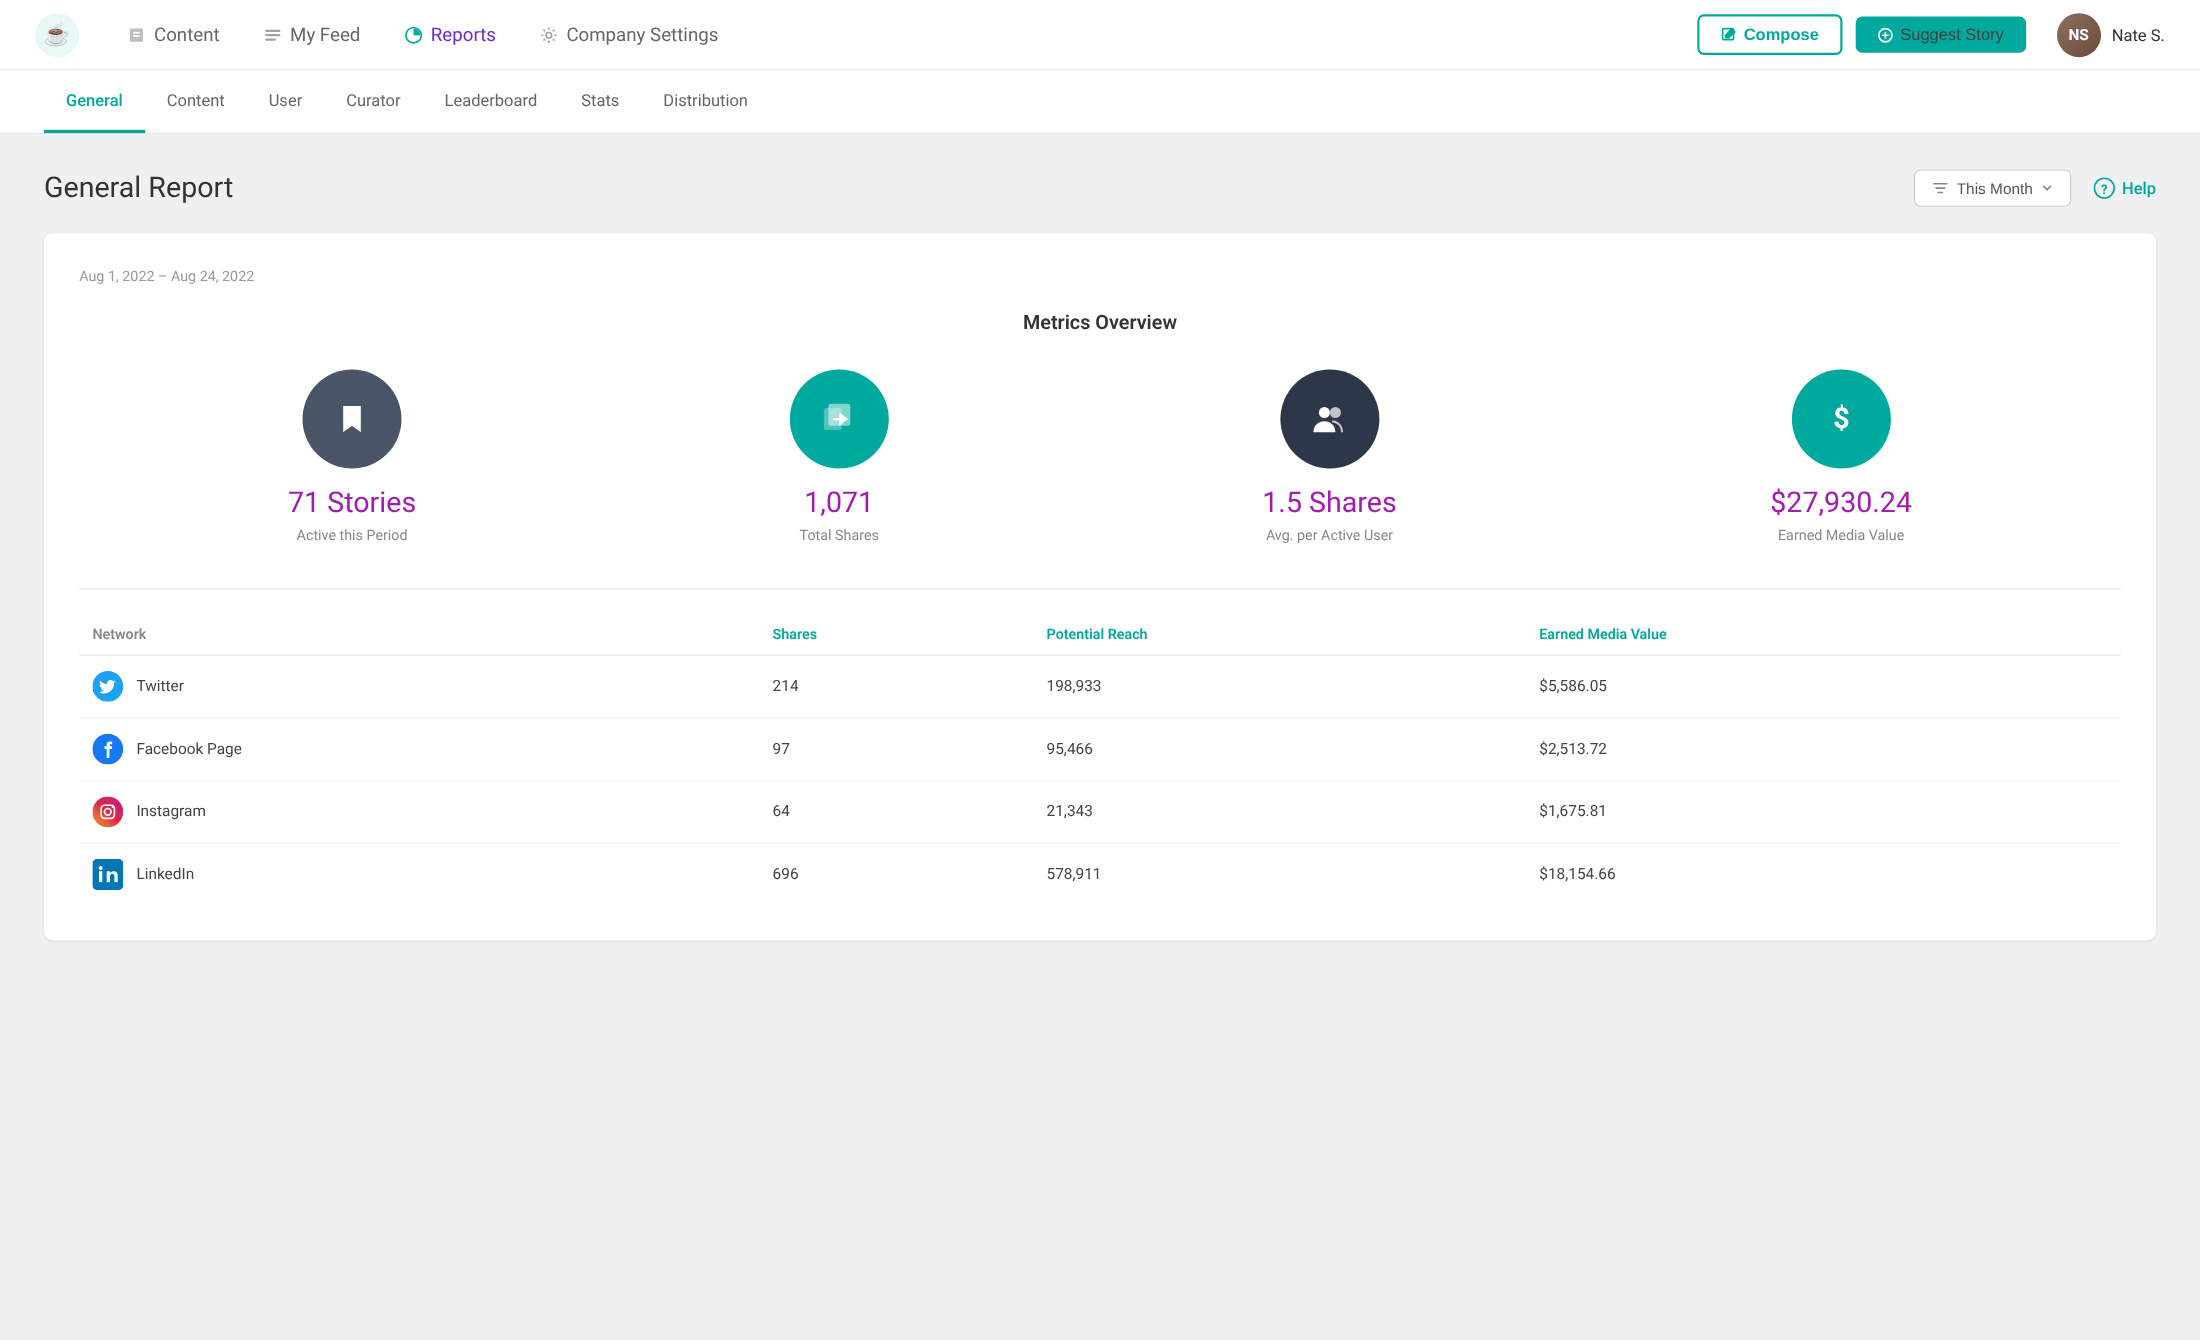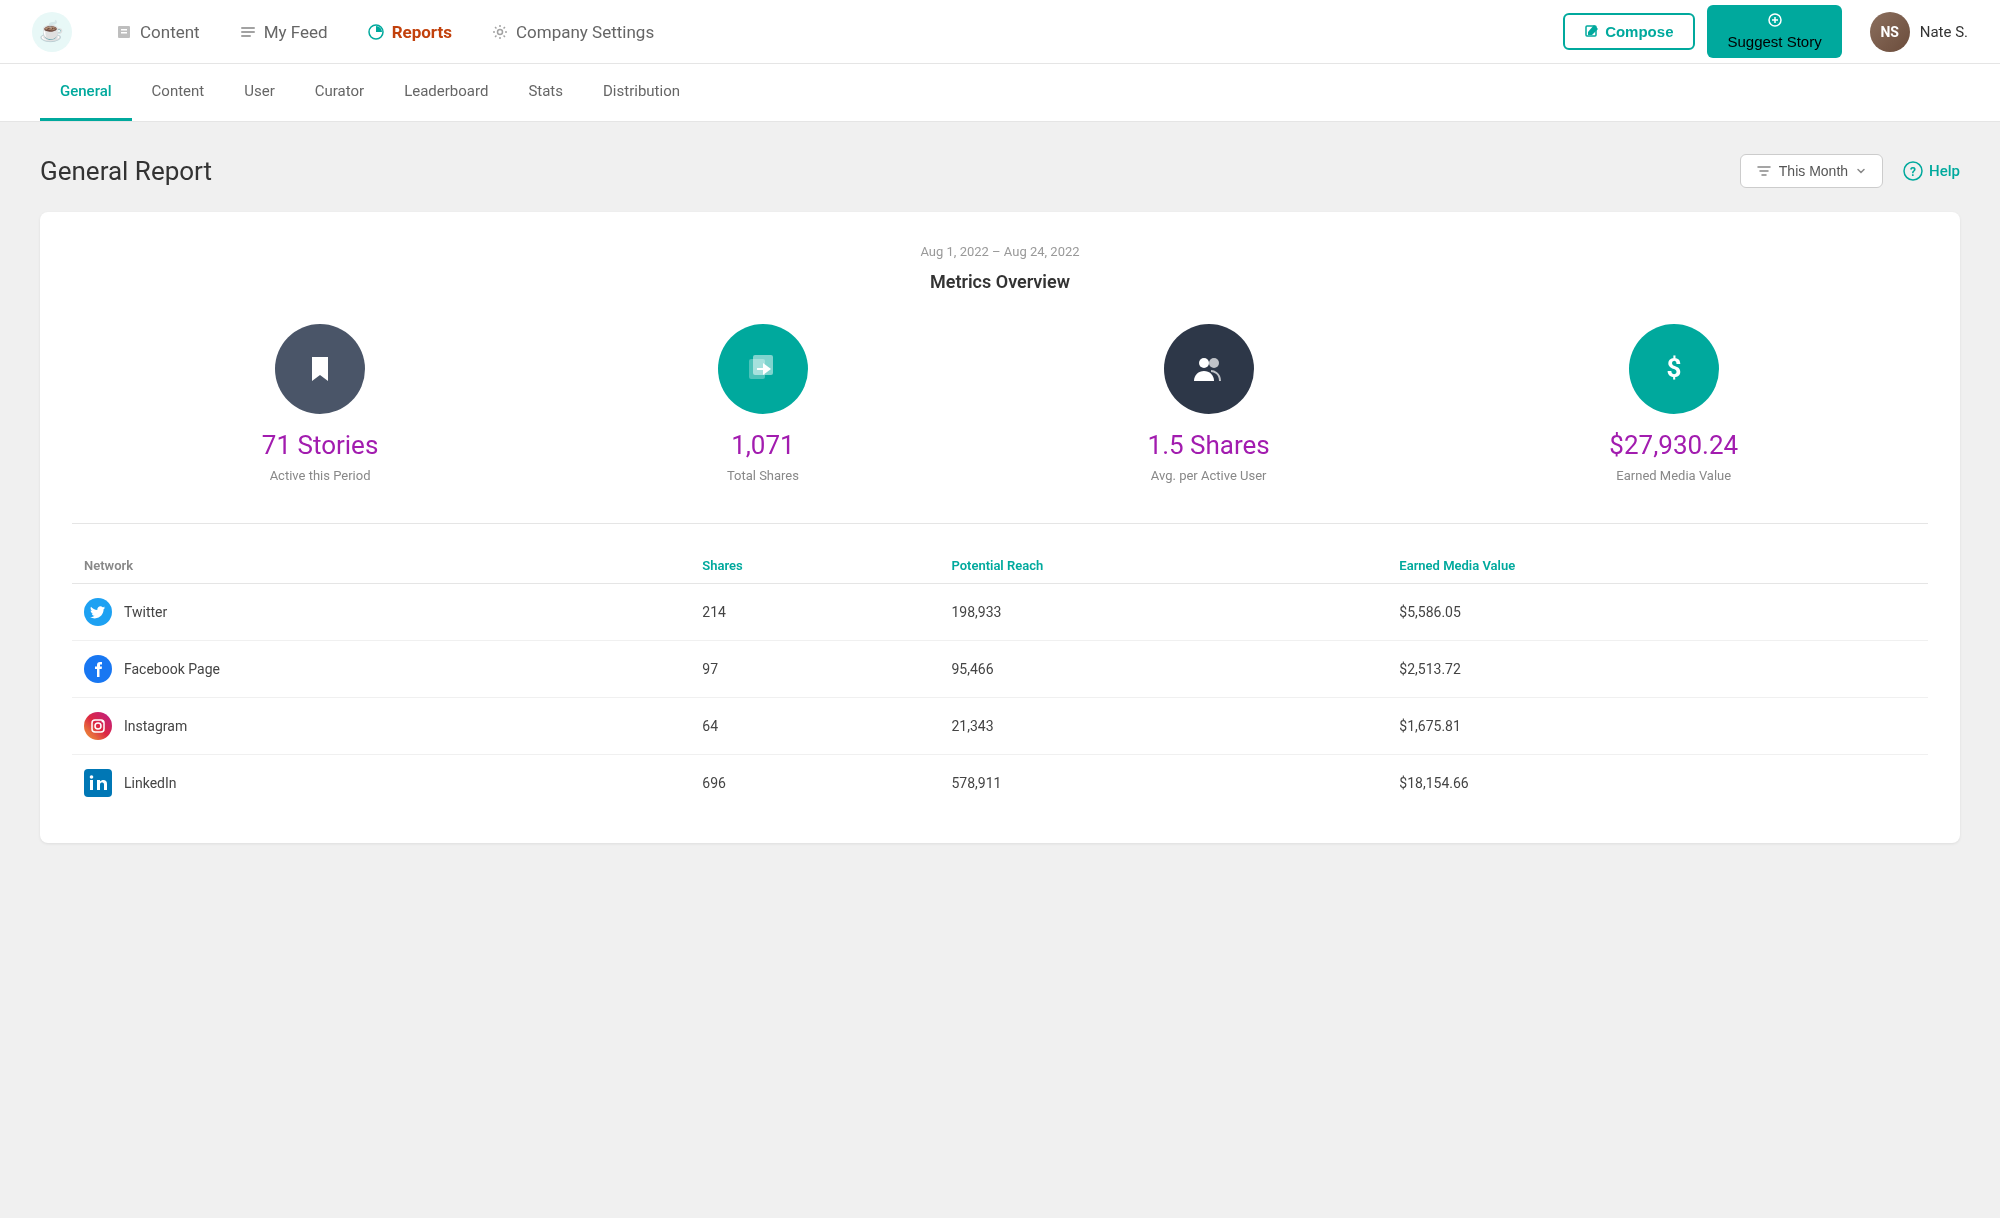--- a/index.html
+++ b/index.html
@@ -30,22 +30,22 @@
       align-items: center;
       gap: 8px;
       padding: 0 20px;
       height: 64px;
       font-size: 17px;
       color: #666;
       cursor: pointer;
       text-decoration: none;
     }
     .nav-link.active {
-      color: #c2410c;
-      font-weight: 700;
+      color: #6d28d9;
+      font-weight: 400;
     }
     .nav-link svg { opacity: 0.6; }
     .nav-link.active svg { opacity: 1; }
     .nav-actions {
       display: flex;
       align-items: center;
       gap: 12px;
       margin-left: auto;
     }
     .btn-compose {
@@ -59,28 +59,27 @@
       border-radius: 6px;
       font-size: 15px;
       cursor: pointer;
       font-weight: 700;
     }
     .btn-suggest {
       display: flex;
       align-items: center;
       gap: 6px;
       background: #00a99d;
-      color: #000000;
+      color: #404040;
       padding: 8px 20px;
       border-radius: 6px;
       font-size: 15px;
       cursor: pointer;
       font-weight: 500;
       border: none;
-      flex-direction: column;
     }
     .user-area {
       display: flex;
       align-items: center;
       gap: 10px;
       margin-left: 16px;
       cursor: pointer;
     }
     .avatar-placeholder {
       width: 40px;
@@ -162,24 +161,24 @@
     }
 
     
     .report-card {
       background: #fff;
       border-radius: 8px;
       padding: 32px;
       box-shadow: 0 1px 3px rgba(0,0,0,0.08);
     }
     .date-range {
-      text-align: center;
+      text-align: left;
       color: #999;
       font-size: 13px;
-      margin-bottom: 12px;
+      margin-bottom: 24px;
     }
     .metrics-title {
       text-align: center;
       font-size: 18px;
       font-weight: 600;
       color: #333;
       margin-bottom: 32px;
     }
     .metrics-grid {
       display: flex;

